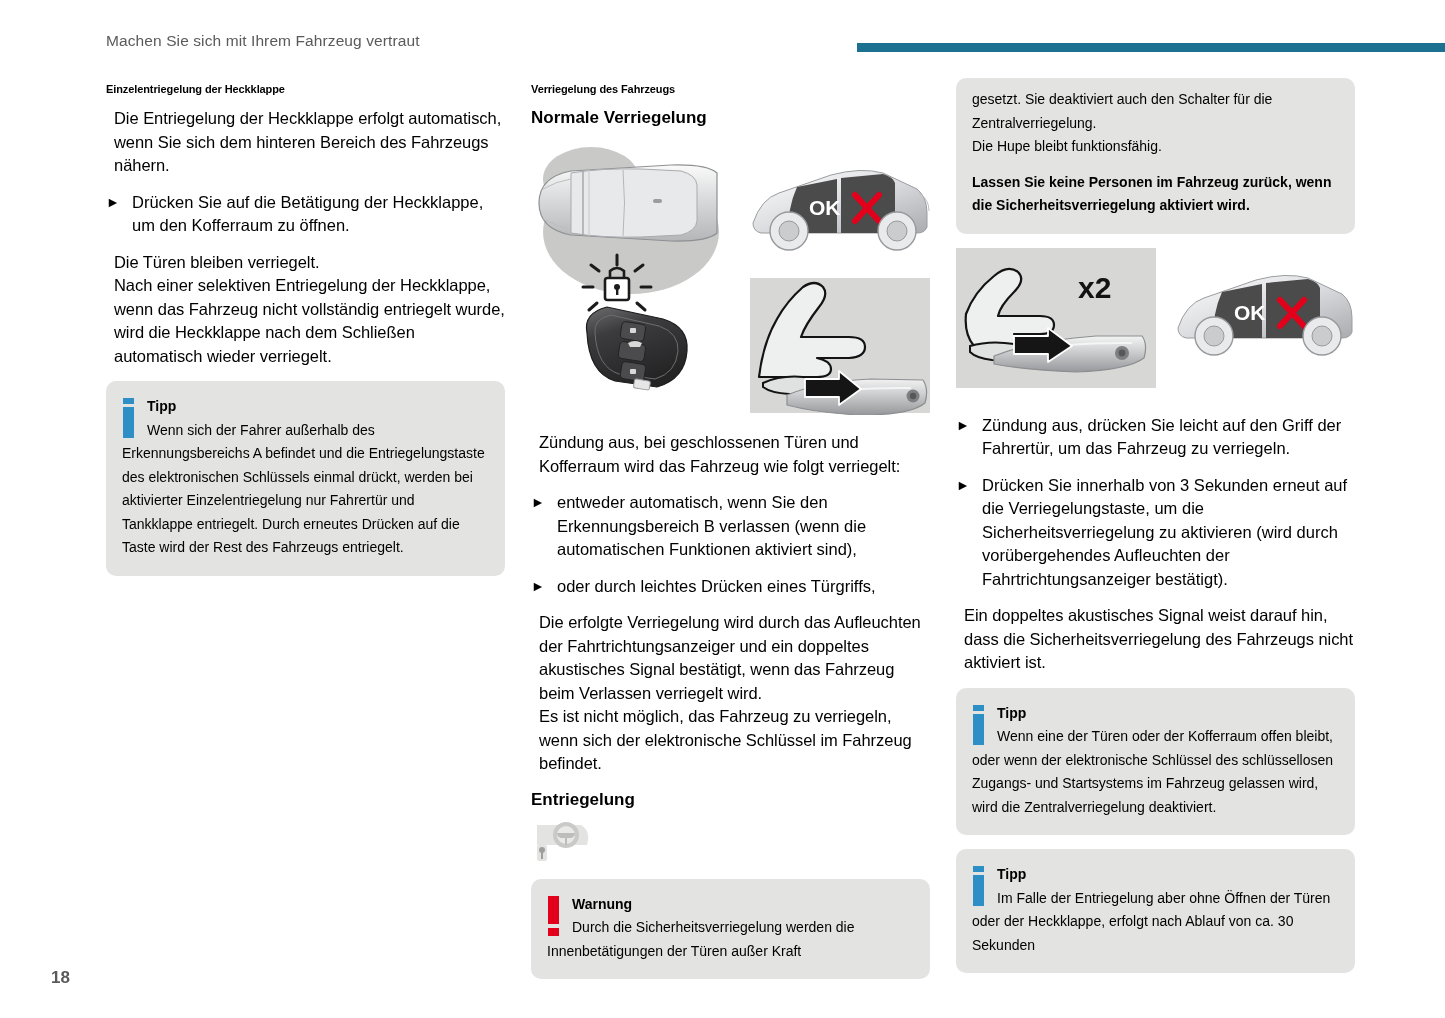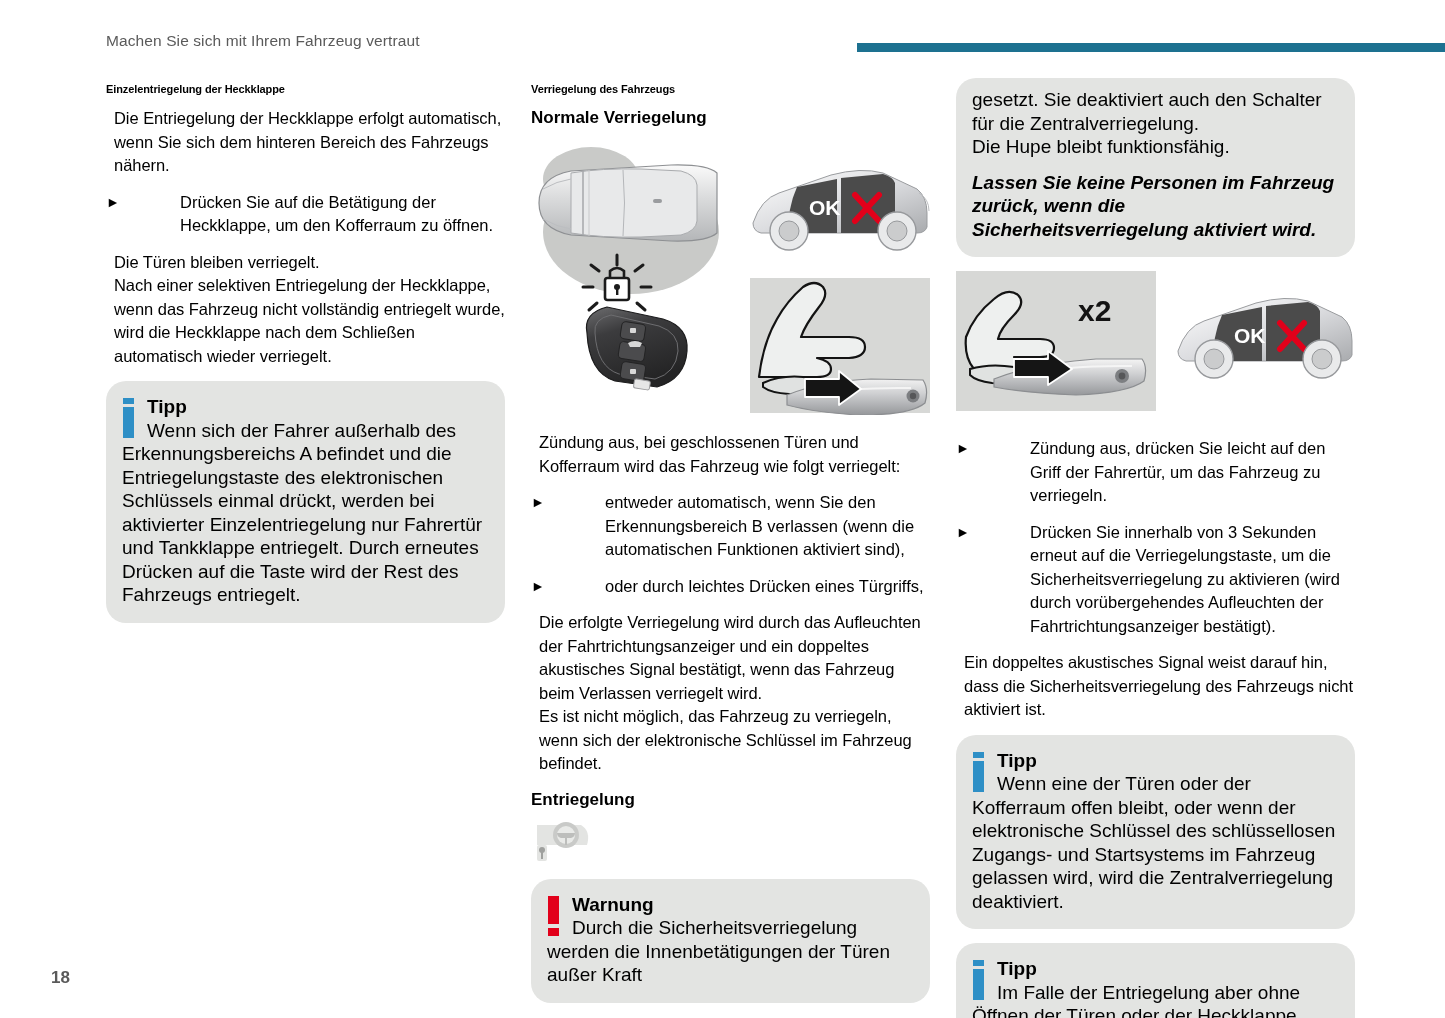--- a/index.html
+++ b/index.html
@@ -55,44 +55,44 @@
   p.body {
     margin:0 0 13px 8px; font-size:16.5px; line-height:23.5px;
     letter-spacing:-.05px;
   }
   .bullet {
     display:flex; margin:0 0 13px 0; font-size:16.5px; line-height:23.5px;
   }
   .bullet .tri {
     flex:0 0 auto; width:26px; color:#000; font-size:14px; line-height:23.5px;
   }
-  .bullet .btxt { flex:1 1 auto;margin-left:48px; }
+  .bullet .btxt { flex:1 1 auto; }
 
   
   .callout {
-    background:#e3e4e2; border-radius:20px;
+    background:#e3e4e2; border-radius:10px;
     padding:14px 16px 16px 16px;
-    font-size:19px; line-height:23.5px;
+    font-size:14px; line-height:23.5px;
     margin:6px 0 14px 0;
     position:relative;
   }
   .callout .ctitle {
     font-weight:bold; display:inline;
   }
   .callout .cicon {
     float:left; width:11px; margin:3px 13px 0 1px;
   }
   .info-bar { width:11px; }
   .info-bar .dot { width:11px; height:6px; background:#2e8fc6; }
   .info-bar .stem { width:11px; height:31px; background:#2e8fc6; margin-top:3px; }
   .warn-bar { width:11px; }
   .warn-bar .stem { width:11px; height:28px; background:#e2001a; }
   .warn-bar .dot { width:11px; height:8px; background:#e2001a; margin-top:4px; }
   .callout .ctext { }
-  .callout .bold-block { font-weight:bold; display:block; margin-top:12px;font-style:italic; }
+  .callout .bold-block { font-weight:bold; display:block; margin-top:12px; }
   .callout.clipped { margin-bottom:0; }
 
   
   .illus { position:relative; margin:2px 0 12px 0; }
 
   
   .wheel-icon { margin:2px 0 10px 0; }
 </style>
 </head>
 <body>

